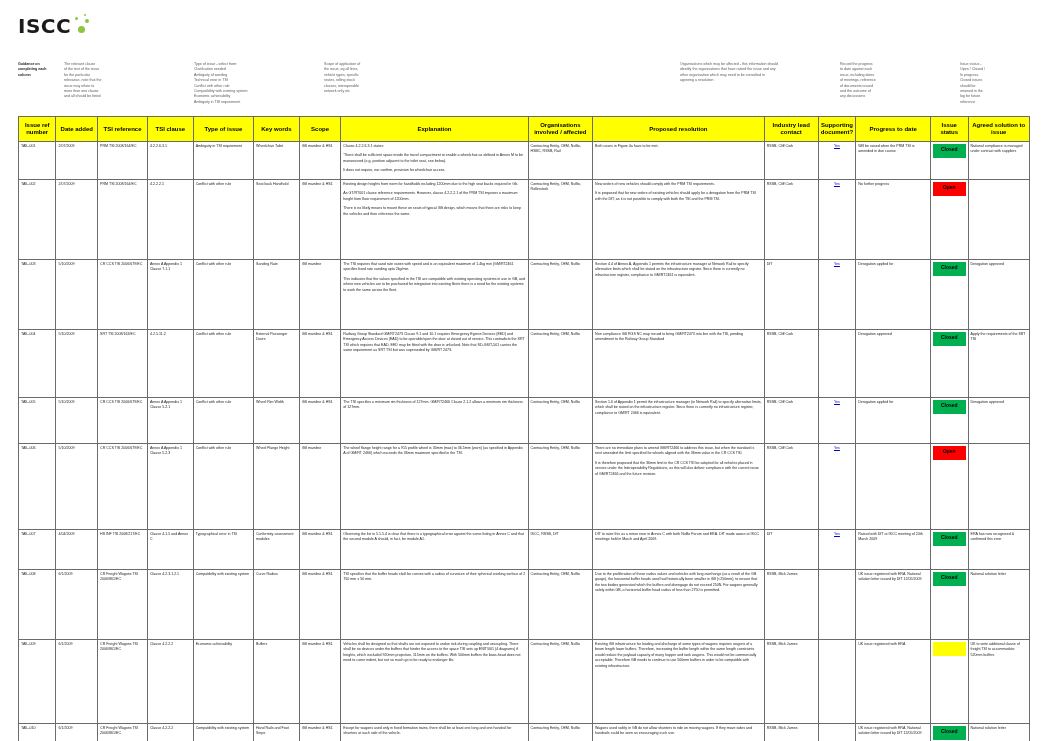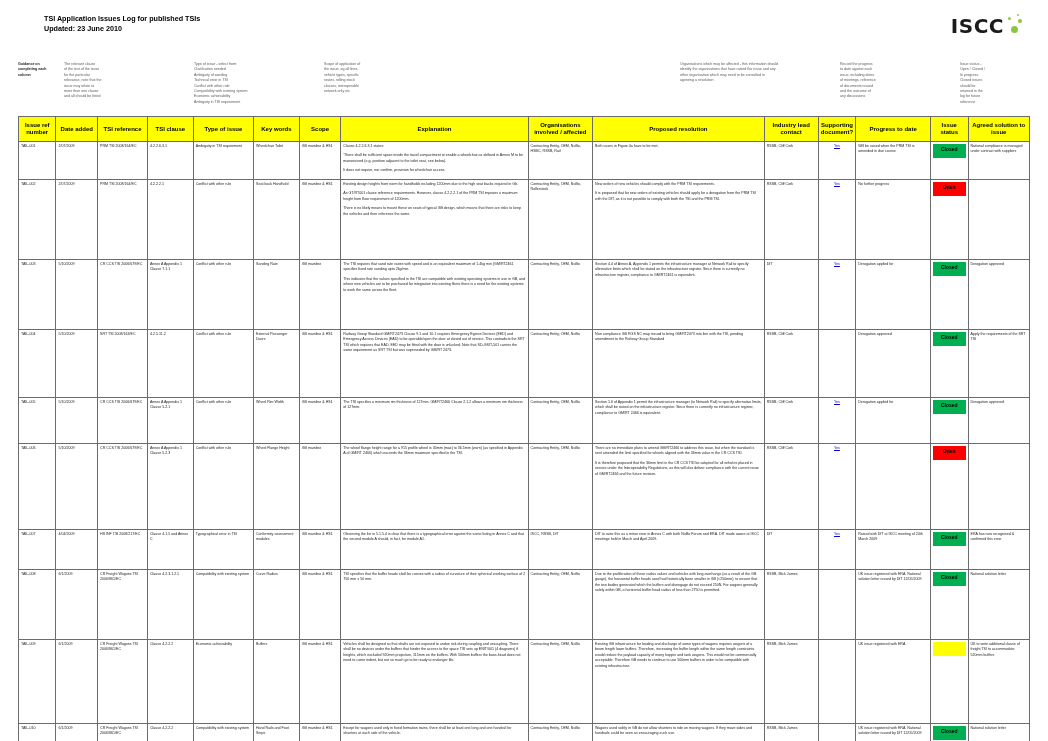--- a/index.html
+++ b/index.html
@@ -150,24 +150,20 @@
 
   .pgraph { margin: 0 0 4px 0; }
   .pgraph:last-child { margin-bottom: 0; }
 </style>
 </head>
 <body>
 
 <div class="page">
 
   <div class="header">
-    <div class="title-block">
-      <div>TSI Application Issues Log for published TSIs</div>
-      <div>Updated: 23 June 2010</div>
-    </div>
     <div class="logo">
       <span class="logo-text">ISCC</span>
       <span class="logo-dots">
         <i class="d1"></i>
           <i class="d2"></i>
           <i class="d3"></i>
           <i class="d4"></i>
       </span>
     </div>
   </div>

